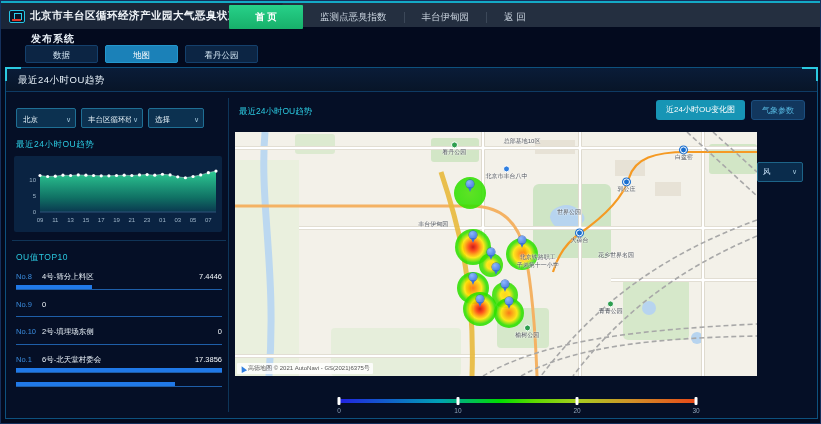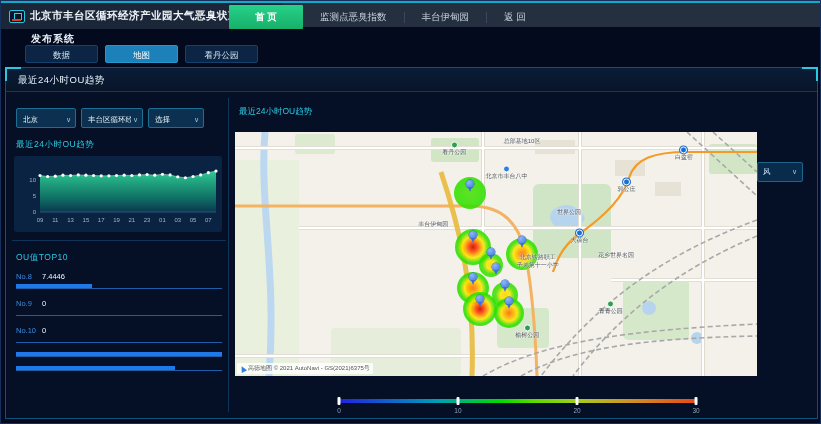--- a/index.html
+++ b/index.html
@@ -188,59 +188,70 @@
         </svg>
       </div>
 
       <div class="divider"></div>
       <div class="sec-title">OU值TOP10</div>
 
       <div class="rows">
         <div class="row">
           <div class="row-line">
             <span class="rank">No.8</span>
+            <span class="rname">4号-筛分上料区</span>
             <span class="rval">7.4446</span>
           </div>
           <div class="track">
               <div class="fill" style="width: 37%;"></div>
             </div>
         </div>
         <div class="row">
           <div class="row-line">
             <span class="rank">No.9</span>
             <span class="rval">0</span>
           </div>
           <div class="track">
               <div class="fill" style="width: 0%;"></div>
             </div>
         </div>
         <div class="row">
           <div class="row-line">
             <span class="rank">No.10</span>
+            <span class="rname">2号-填埋场东侧</span>
             <span class="rval">0</span>
           </div>
           <div class="track">
               <div class="fill" style="width: 0%;"></div>
             </div>
         </div>
         <div class="row">
+          <div class="row-line">
+            <span class="rank">No.1</span>
+            <span class="rname">6号-北天堂村委会</span>
+            <span class="rval">17.3856</span>
+          </div>
           <div class="track">
               <div class="fill" style="width: 100%;"></div>
             </div>
         </div>
         <div class="row">
           <div class="track">
               <div class="fill" style="width: 77%;"></div>
             </div>
         </div>
       </div>
     </div>
 
     <div class="right-col">
       <div class="map-head-title">最近24小时OU趋势</div>
+      <div class="map-btns">
+        <div class="mbtn active">近24小时OU变化图</div>
+        <div class="mbtn ghost">气象参数</div>
+      </div>
 
       <div class="map">
         <svg class="map-svg" viewBox="0 0 522 244" preserveAspectRatio="none">
           <rect width="522" height="244" fill="#f3f1e9"></rect>
           <rect x="0" y="28" width="64" height="216" fill="#eaf0de"></rect>
           <path d="M30,0 C24,70 42,140 34,244" stroke="#bcd8f0" stroke-width="7" fill="none"></path>
           <rect x="60" y="2" width="40" height="20" rx="3" fill="#dcead0"></rect>
           <rect x="196" y="6" width="48" height="24" rx="3" fill="#d2e6c6"></rect>
           <rect x="474" y="12" width="48" height="30" rx="3" fill="#d2e6c6"></rect>
           <rect x="298" y="52" width="78" height="74" rx="6" fill="#cfe5c5"></rect>

